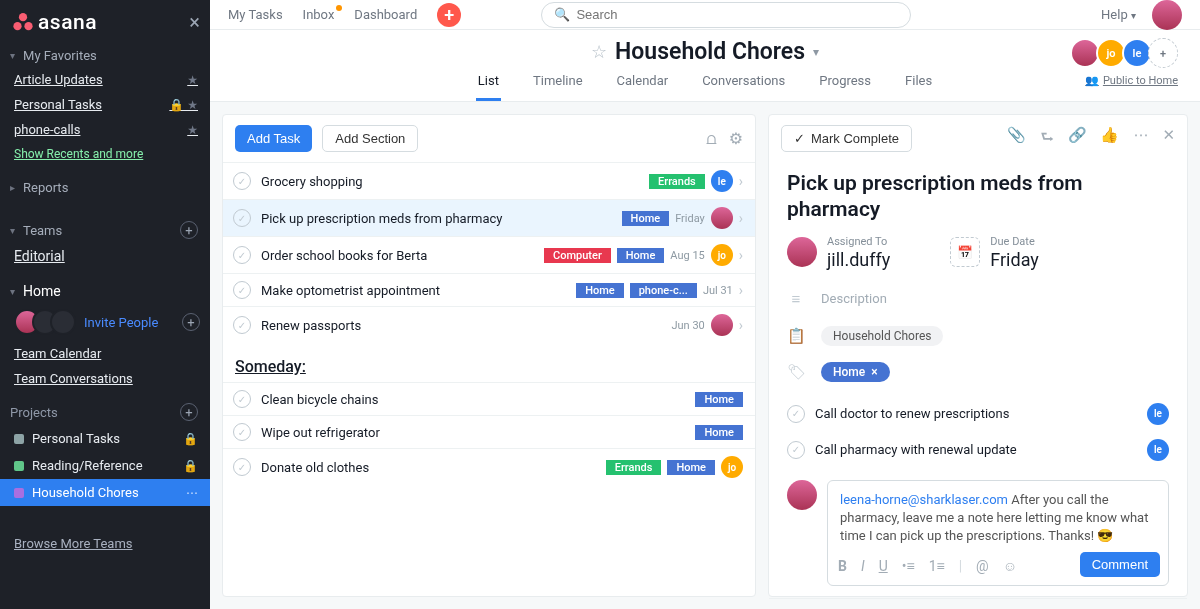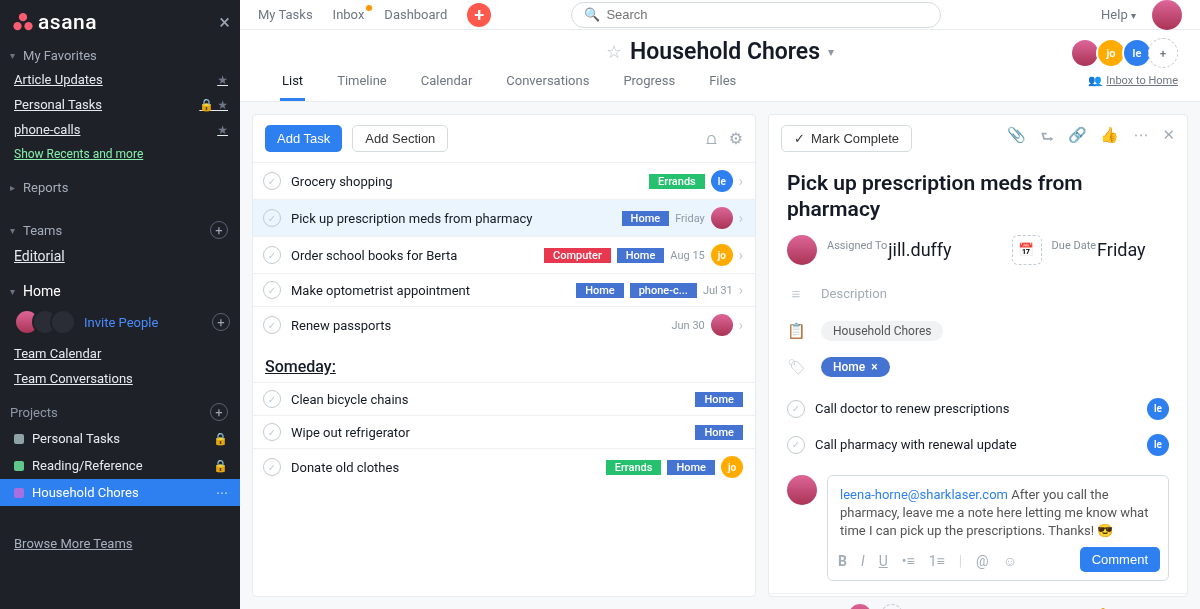--- a/index.html
+++ b/index.html
@@ -1,20 +1,20 @@
 <!DOCTYPE html>
 <html><head>
 <meta charset="utf-8">
 <style>
   * { box-sizing: border-box; margin: 0; padding: 0; }
   body { font-family: -apple-system, BlinkMacSystemFont, "Segoe UI", Roboto, sans-serif; font-size: 13px; color: #151b26; background:#fff; width:1200px; height:609px; overflow:hidden; }
   .app { display:flex; height:609px; }
 
   
-  .sidebar { width:240px; background:#1e2128; color:#9ca6b4; flex-shrink:0; display:flex; flex-direction:column; padding:8px 0; position:relative; }
+  .sidebar { width:210px; background:#1e2128; color:#9ca6b4; flex-shrink:0; display:flex; flex-direction:column; padding:8px 0; position:relative; }
   .sb-logo-row { display:flex; align-items:center; padding:2px 10px 6px 12px; justify-content:space-between;}
   .sb-logo { display:flex; align-items:center; gap:4px; color:#fff; font-size:21px; font-weight:500; letter-spacing:0.5px; }
   .sb-logo svg { width:22px; height:22px; }
   .sb-close { color:#9ca6b4; font-size:20px; cursor:pointer; }
   .sb-section-h { display:flex; align-items:center; justify-content:space-between; padding:8px 12px 4px 10px; font-size:13px; color:#a5adba; }
   .sb-section-h .chev { margin-right:4px; color:#6d7380; font-size:10px;}
   .sb-section-h-left { display:flex; align-items:center; gap:4px;}
   .sb-plus-circle { width:18px; height:18px; border:1px solid #5a6171; border-radius:50%; display:flex; align-items:center; justify-content:center; color:#9ca6b4; font-size:13px; line-height:1; cursor:pointer;}
   .sb-item { display:flex; align-items:center; justify-content:space-between; padding:5px 12px 5px 14px; color:#e7ebf0; font-size:13px; cursor:pointer;text-decoration:underline;}
   .sb-item-icons { display:flex; gap:6px; color:#6f7787; font-size:12px;}
@@ -41,21 +41,21 @@
   .top-search { flex:0 0 370px; margin-left:60px; height:26px; border:1px solid #d5dce0; border-radius:14px; display:flex; align-items:center; padding:0 12px; color:#9ca6b4; gap:6px;}
   .top-search input { border:none; outline:none; flex:1; font-size:13px; color:#333; background:transparent;}
   .top-right { margin-left:auto; display:flex; align-items:center; gap:16px;}
   .top-ava { width:30px; height:30px; border-radius:50%; background:linear-gradient(#d69,#a35);}
 
   
   .proj-header { padding:8px 0 0 0; border-bottom:1px solid #e8ecee; position:relative;}
   .proj-title-row { display:flex; align-items:center; justify-content:center; gap:8px; }
   .proj-title { font-size:23px; font-weight:600; color:#151b26;}
   .star { color:#b7c1c9; font-size:18px; cursor:pointer;}
-  .proj-tabs { display:flex; gap:30px; margin-top:8px;margin-left:40px; }
+  .proj-tabs { display:flex; justify-content:center; gap:30px; margin-top:8px; }
   .proj-tab { font-size:13px; color:#6f7782; padding:0 2px 10px 2px; cursor:pointer; border-bottom:2px solid transparent;}
   .proj-tab.active { color:#151b26; border-bottom:3px solid #2e7ff0;}
   .proj-members { position:absolute; right:22px; top:8px; display:flex; align-items:center; gap:6px;}
   .memb { width:30px; height:30px; border-radius:50%; display:flex; align-items:center; justify-content:center; font-size:11px; font-weight:600; color:#fff; margin-left:-10px; border:2px solid #fff;}
   .memb:first-child { margin-left:0;}
   .memb-add { background:#fff; border:1px dashed #c1c9d0; color:#6f7782;}
   .proj-public { position:absolute; right:22px; top:44px; font-size:11px; color:#6f7782; display:flex; align-items:center; gap:4px; text-decoration:underline; cursor:pointer;}
 
   
   .content { flex:1; display:flex; min-height:0; background:#f6f8f9; padding:12px; gap:12px;}
@@ -83,21 +83,21 @@
   
   .detail-pane { width:420px; background:#fff; border:1px solid #e8ecee; border-radius:4px; display:flex; flex-direction:column; }
   .detail-top { display:flex; align-items:center; padding:10px 12px; gap:8px;}
   .btn-complete { border:1px solid #d5dce0; background:#fff; border-radius:5px; padding:5px 12px; font-size:13px; color:#333; display:flex; align-items:center; gap:6px; cursor:pointer;}
   .detail-icons { margin-left:auto; display:flex; gap:14px; color:#a2acb5; font-size:15px;}
   .detail-title { padding:8px 18px 12px 18px; font-size:21px; font-weight:600; line-height:1.25;}
   .detail-fields { display:flex; gap:60px; padding:0 18px 10px 18px;}
   .field { display:flex; gap:10px; align-items:center;}
   .field-label { font-size:11px; color:#848f99;}
   .field-value { font-size:18px; color:#151b26;}
-  .field-col { display:flex; flex-direction:row; gap:1px;}
+  .field-col { display:flex; flex-direction:column; gap:1px;}
   .field-ava { width:30px; height:30px; border-radius:50%; background:linear-gradient(#d69,#a35);}
   .field-icon-box { width:30px; height:30px; border:1px dashed #c1cad1; border-radius:6px; display:flex; align-items:center; justify-content:center; color:#a2acb5;}
   .detail-desc-row { display:flex; gap:16px; padding:10px 18px; color:#a2acb5; align-items:center;}
   .detail-desc-row .lbl { color:#a2acb5; font-size:13px;}
   .detail-section { display:flex; gap:16px; padding:8px 18px; align-items:center;}
   .section-icon { width:18px; color:#c1cad1; font-size:15px; text-align:center;}
   .chip { background:#f1f2f4; color:#555; border-radius:12px; padding:3px 12px; font-size:12px;}
   .chip-blue { background:#4573d2; color:#fff; display:flex; align-items:center; gap:6px;}
   .chip-blue .x { cursor:pointer; font-size:12px;}
   .subtask { display:flex; align-items:center; gap:10px; padding:7px 18px;}
@@ -249,21 +249,21 @@
           <span class="proj-tab">Files</span>
         </div>
       <div class="proj-members" id="proj-members">
           <div class="memb" style="background: linear-gradient(rgb(221, 102, 153), rgb(170, 51, 85));"></div>
           <div class="memb" style="background: rgb(255, 171, 0);">jo</div>
           <div class="memb" style="background: rgb(46, 127, 240);">le</div>
           <div class="memb memb-add">+</div>
         </div>
       <div class="proj-public">
         <span>👥</span>
-        <span>Inbox to Home</span>
+        <span>Public to Home</span>
       </div>
     </div>
 
     <div class="content">
 
       <div class="list-pane">
         <div class="list-toolbar">
           <button class="btn-primary">Add Task</button>
           <button class="btn-secondary">Add Section</button>
           <div class="list-toolbar-right">

